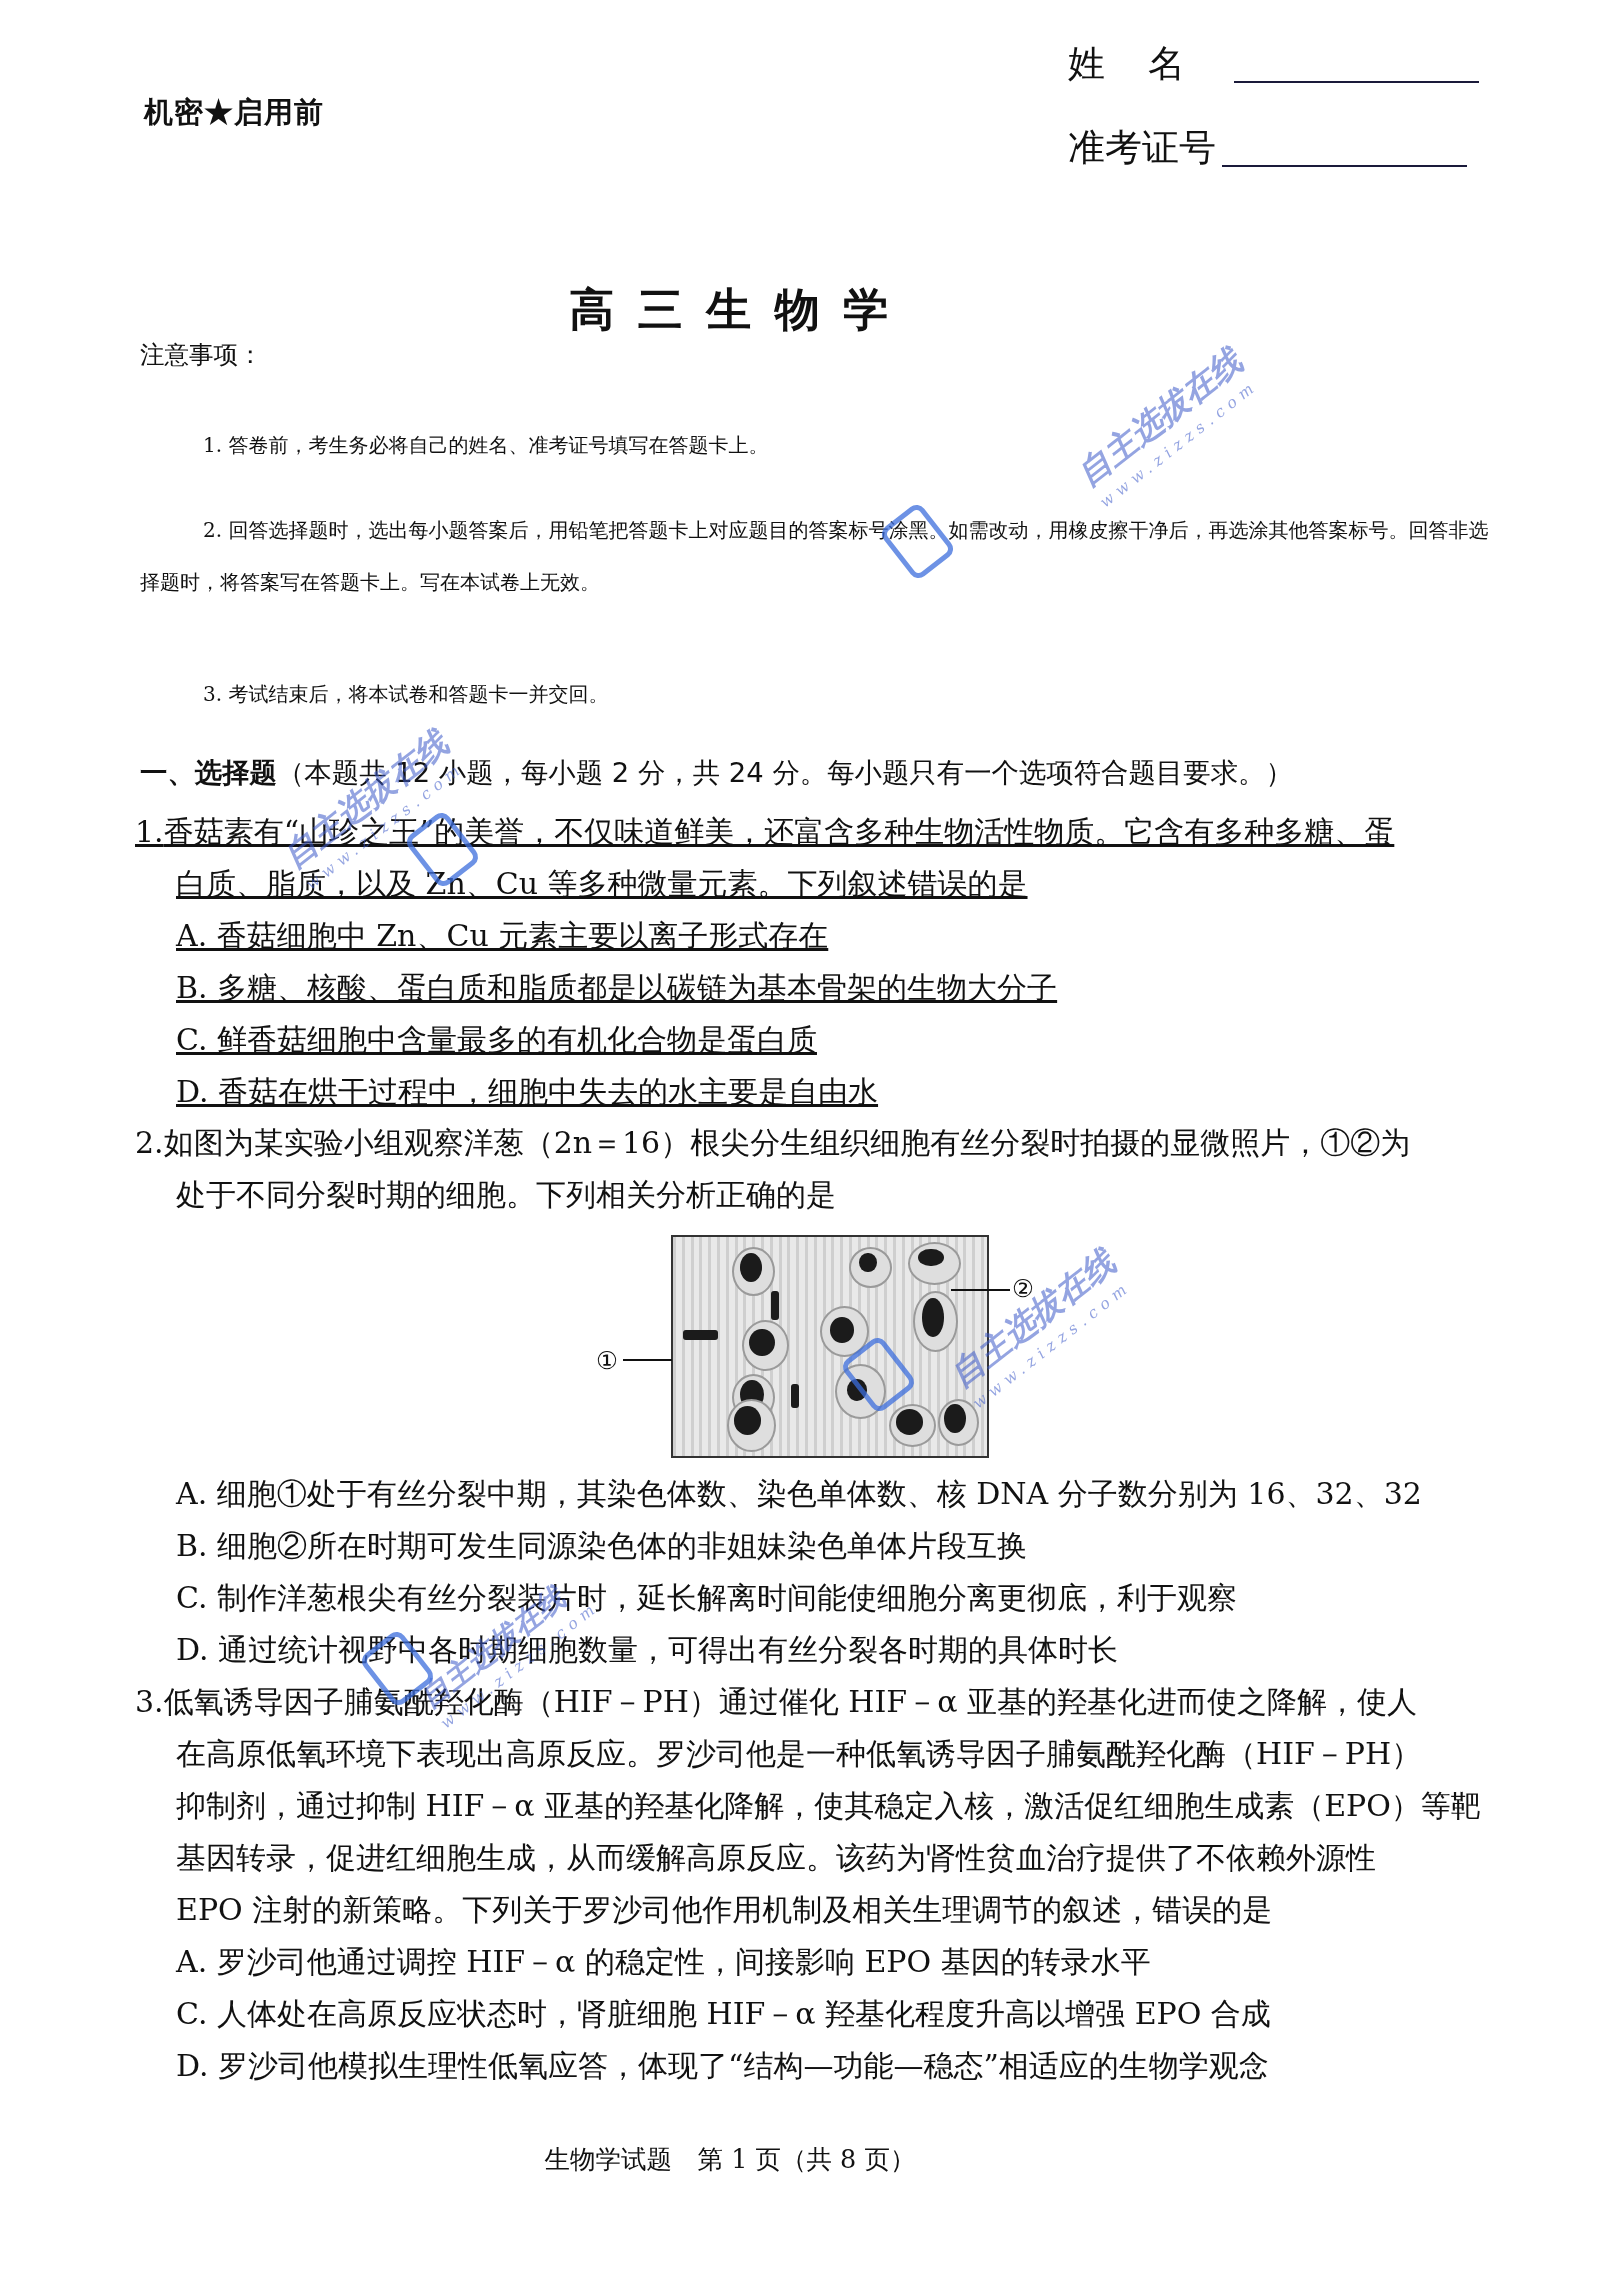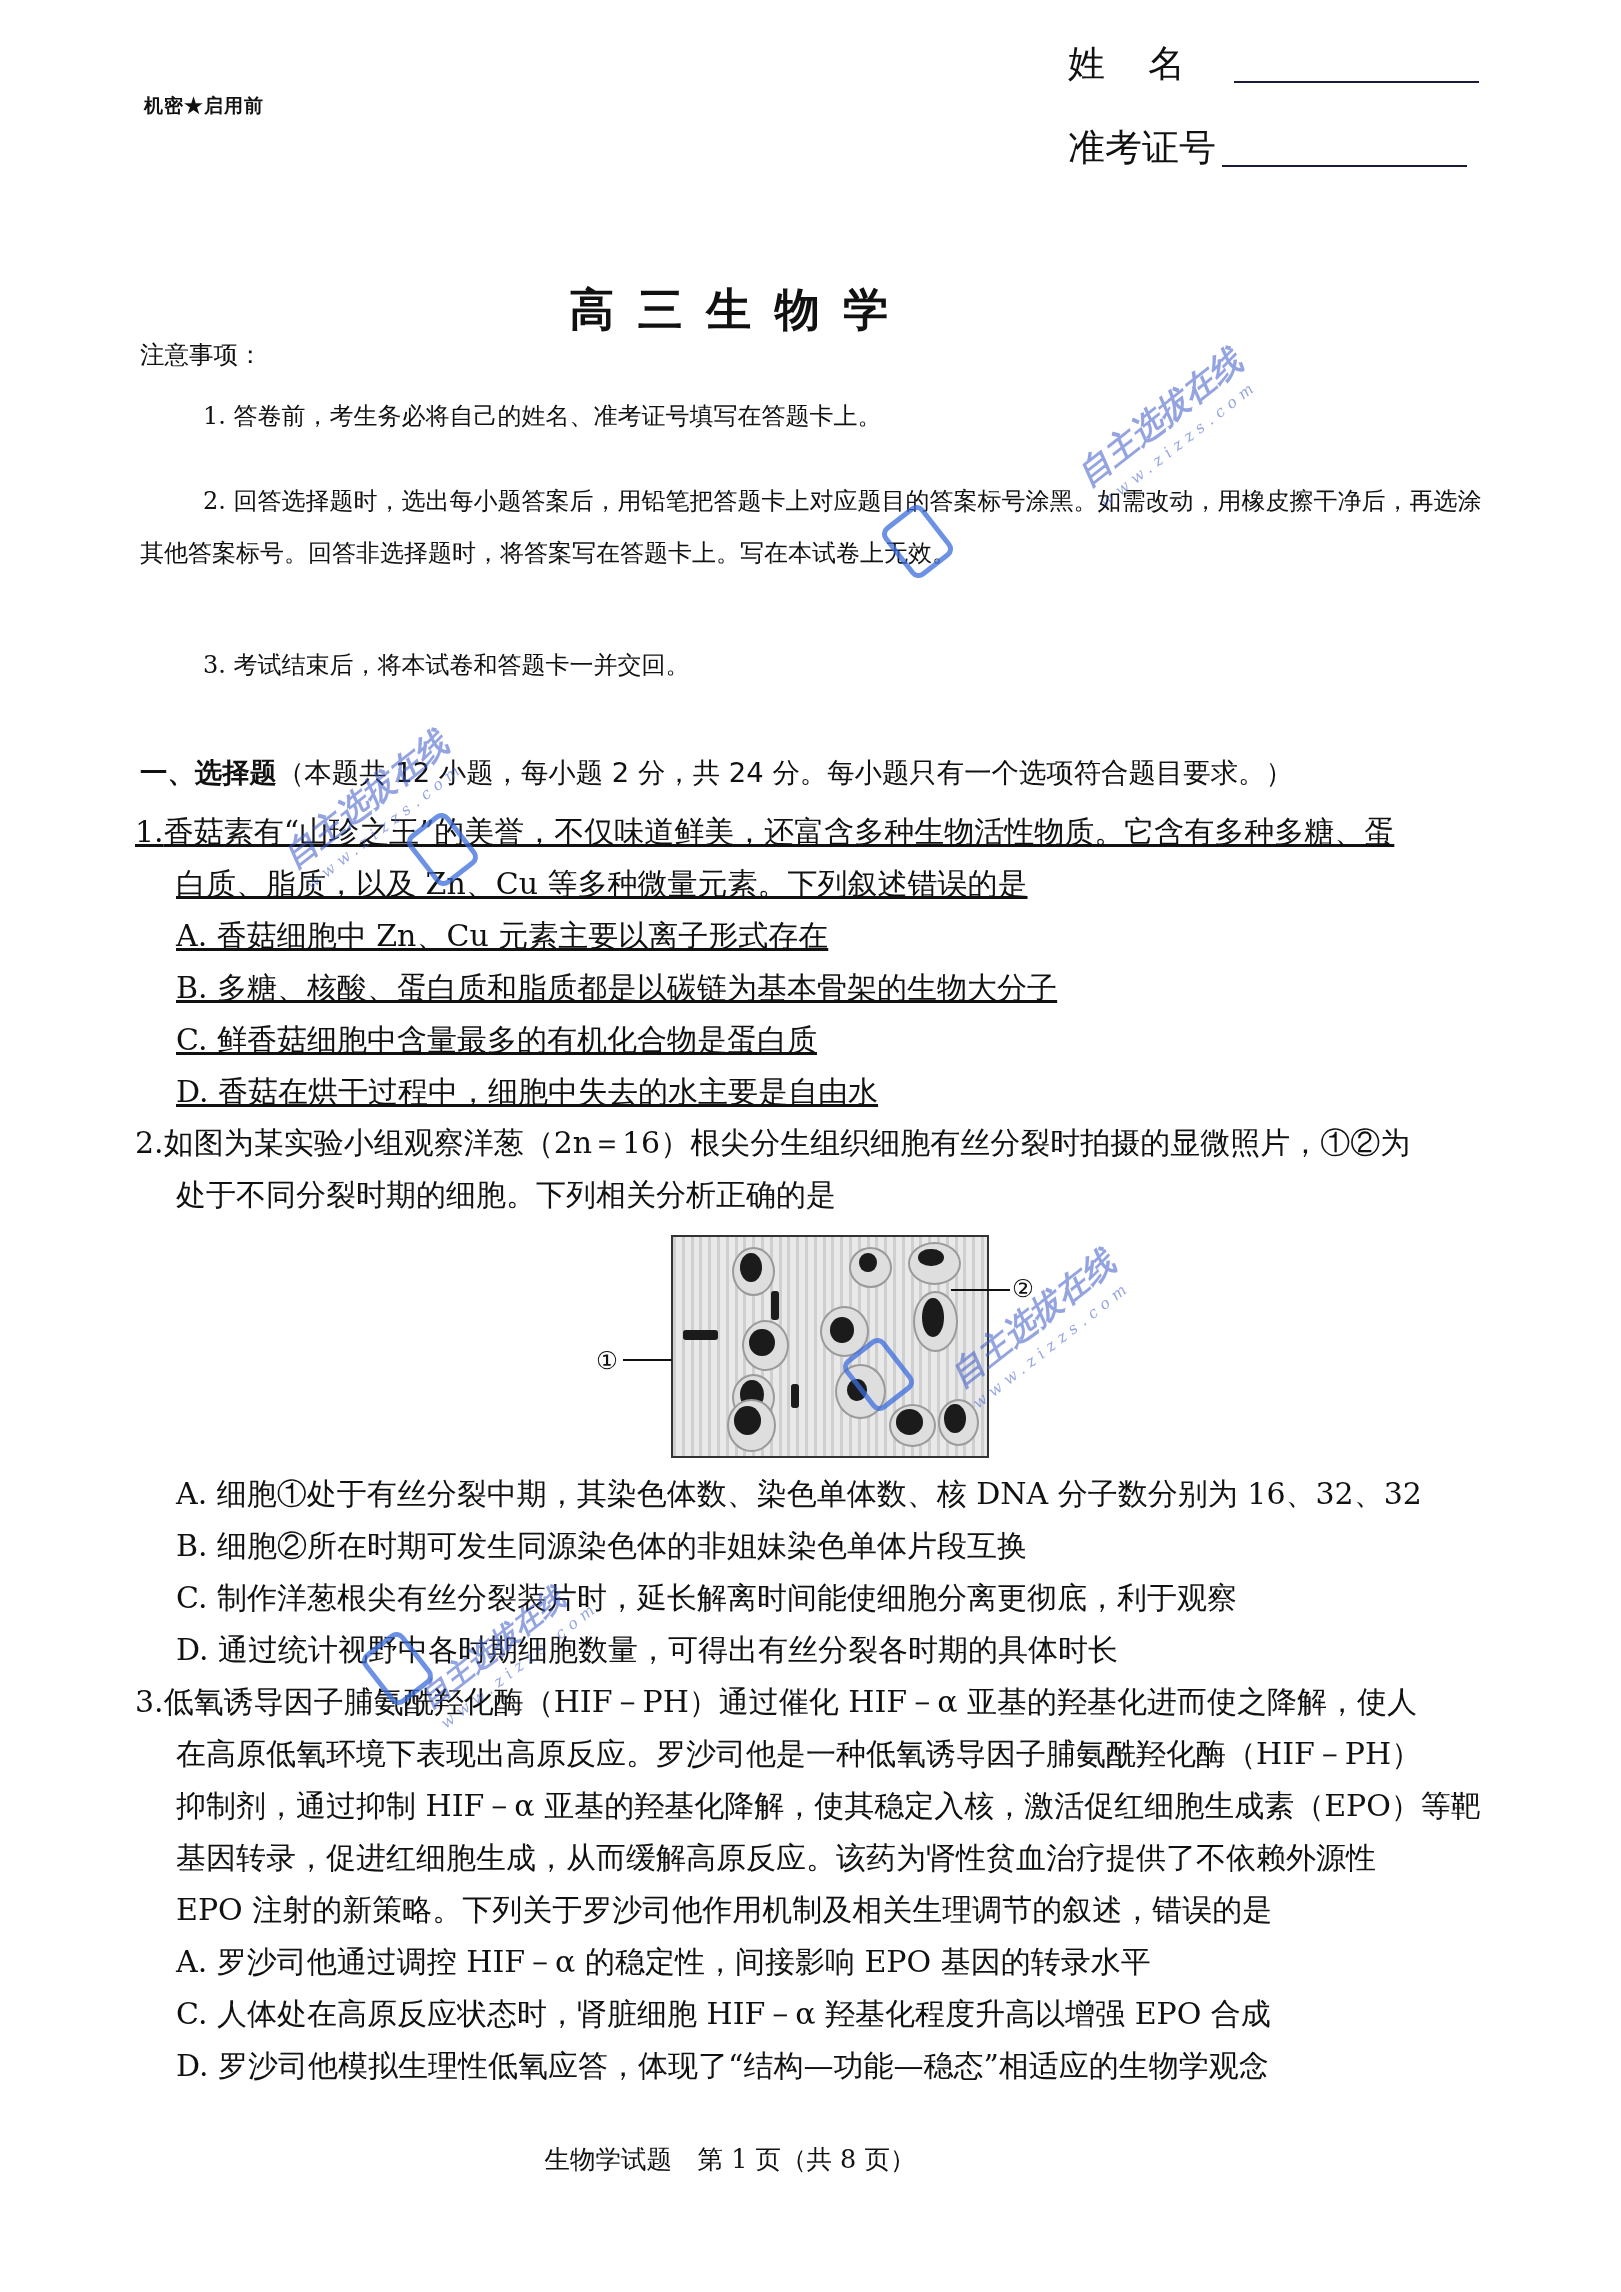--- a/index.html
+++ b/index.html
@@ -1,29 +1,29 @@
 <!DOCTYPE html>
 <html><head>
 <meta charset="utf-8">
 <style>
   html, body { margin: 0; padding: 0; background: #ffffff; }
   body {
     width: 1621px; height: 2293px; position: relative; overflow: hidden;
     font-family: "DejaVu Serif", "Liberation Serif", serif; color: #111;
   }
   .abs { position: absolute; }
-  .secret { left: 144px; top: 93px; font-family: Liberation Serif, serif; font-weight: bold; font-size: 19px; letter-spacing: 1px; }
+  .secret { left: 144px; top: 93px; font-family: Liberation Serif, serif; font-weight: bold; font-size: 29px; letter-spacing: 1px; }
   .field { left: 1068px; font-family: "DejaVu Sans", "Liberation Sans", sans-serif; font-size: 37px; display: flex; align-items: flex-end; }
   .field .line { display: inline-block; width: 245px; border-bottom: 2.9px solid #1a1a3a; margin-left: 5.9px; height: 1px; margin-bottom: 5.9px; }
   .f1 { top: 39px; }
   .f1 .lbl { letter-spacing: 43px; }
   .f2 { top: 123px; }
   .title { left: 0; width: 1481px; text-align: center; top: 280px; font-family: "DejaVu Sans", "Liberation Sans", sans-serif; font-weight: bold; font-size: 45px; letter-spacing: 23.5px; }
   .notes-head { left: 140px; top: 338px; font-family: "DejaVu Sans", "Liberation Sans", sans-serif; font-weight: normal; font-size: 24.5px; }
-  .para { font-size: 24px; line-height: 52px; }
+  .para { font-size: 20px; line-height: 52px; margin-top: 29px; }
   .indent { text-indent: 63px; }
   .block { left: 140px; width: 1358px; }
   .section { left: 140px; top: 755px; font-size: 27.4px; font-family: "DejaVu Sans", "Liberation Sans", sans-serif; }
   .section b { font-weight: bold; margin-top: 48px; }
   .q { left: 135px; width: 1367px; font-size: 30px; line-height: 52px; }
   .q .cont { padding-left: 41px; }
   .opt { padding-left: 41px; font-size: 30px; line-height: 52px; }
   .micro {
     left: 671px; top: 1235px; width: 314px; height: 219px;
     background: repeating-linear-gradient(90deg, #cfcfcf 0 2.9px, #e9e9e9 2.9px 8.8px);

